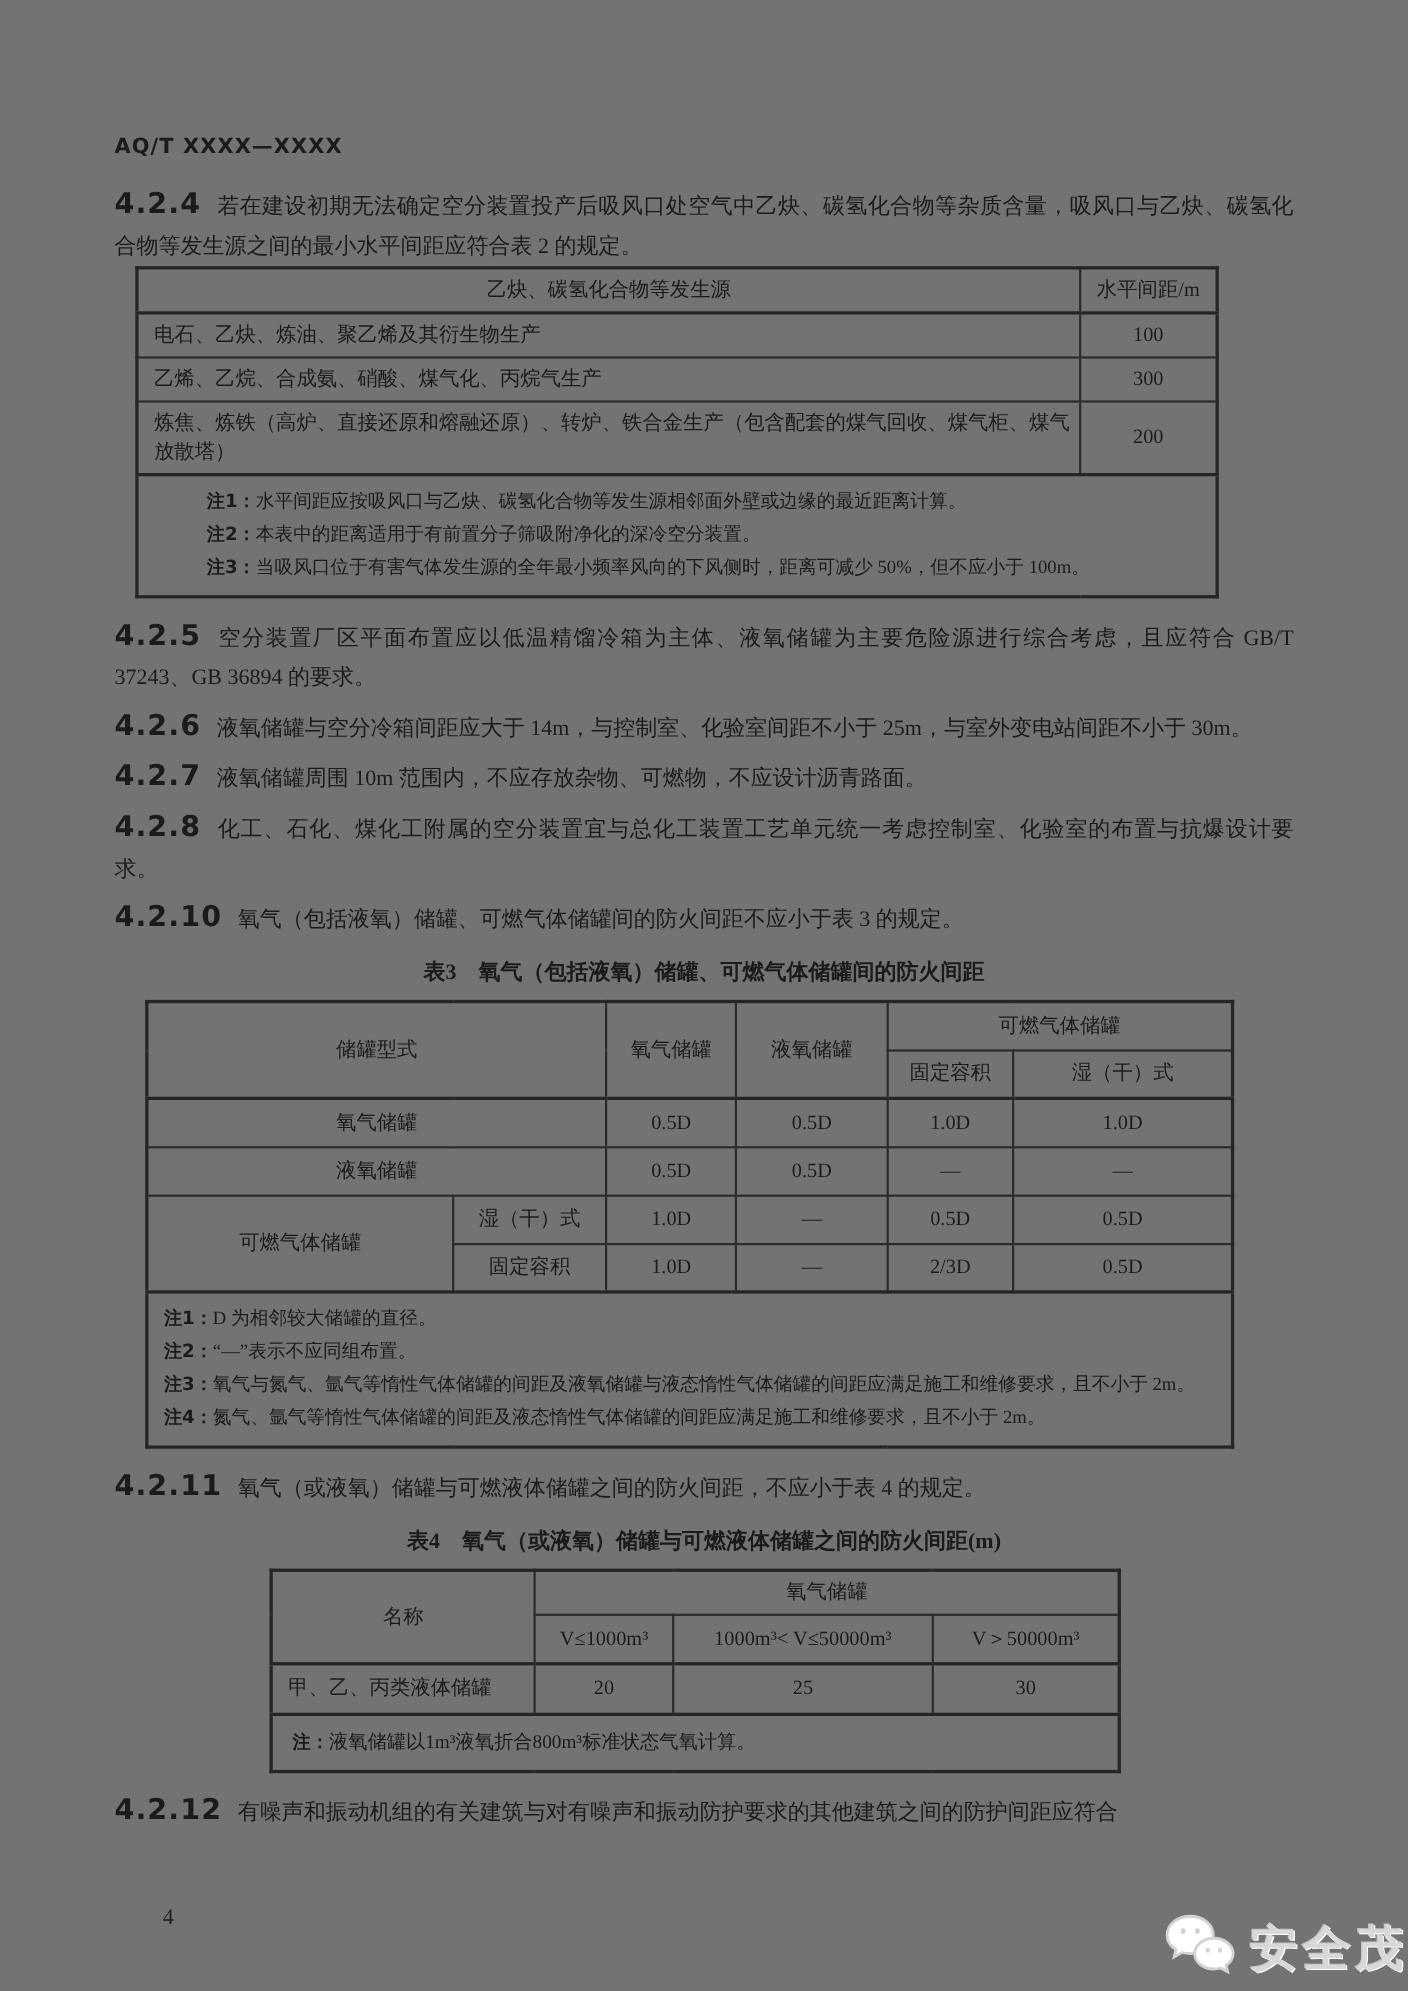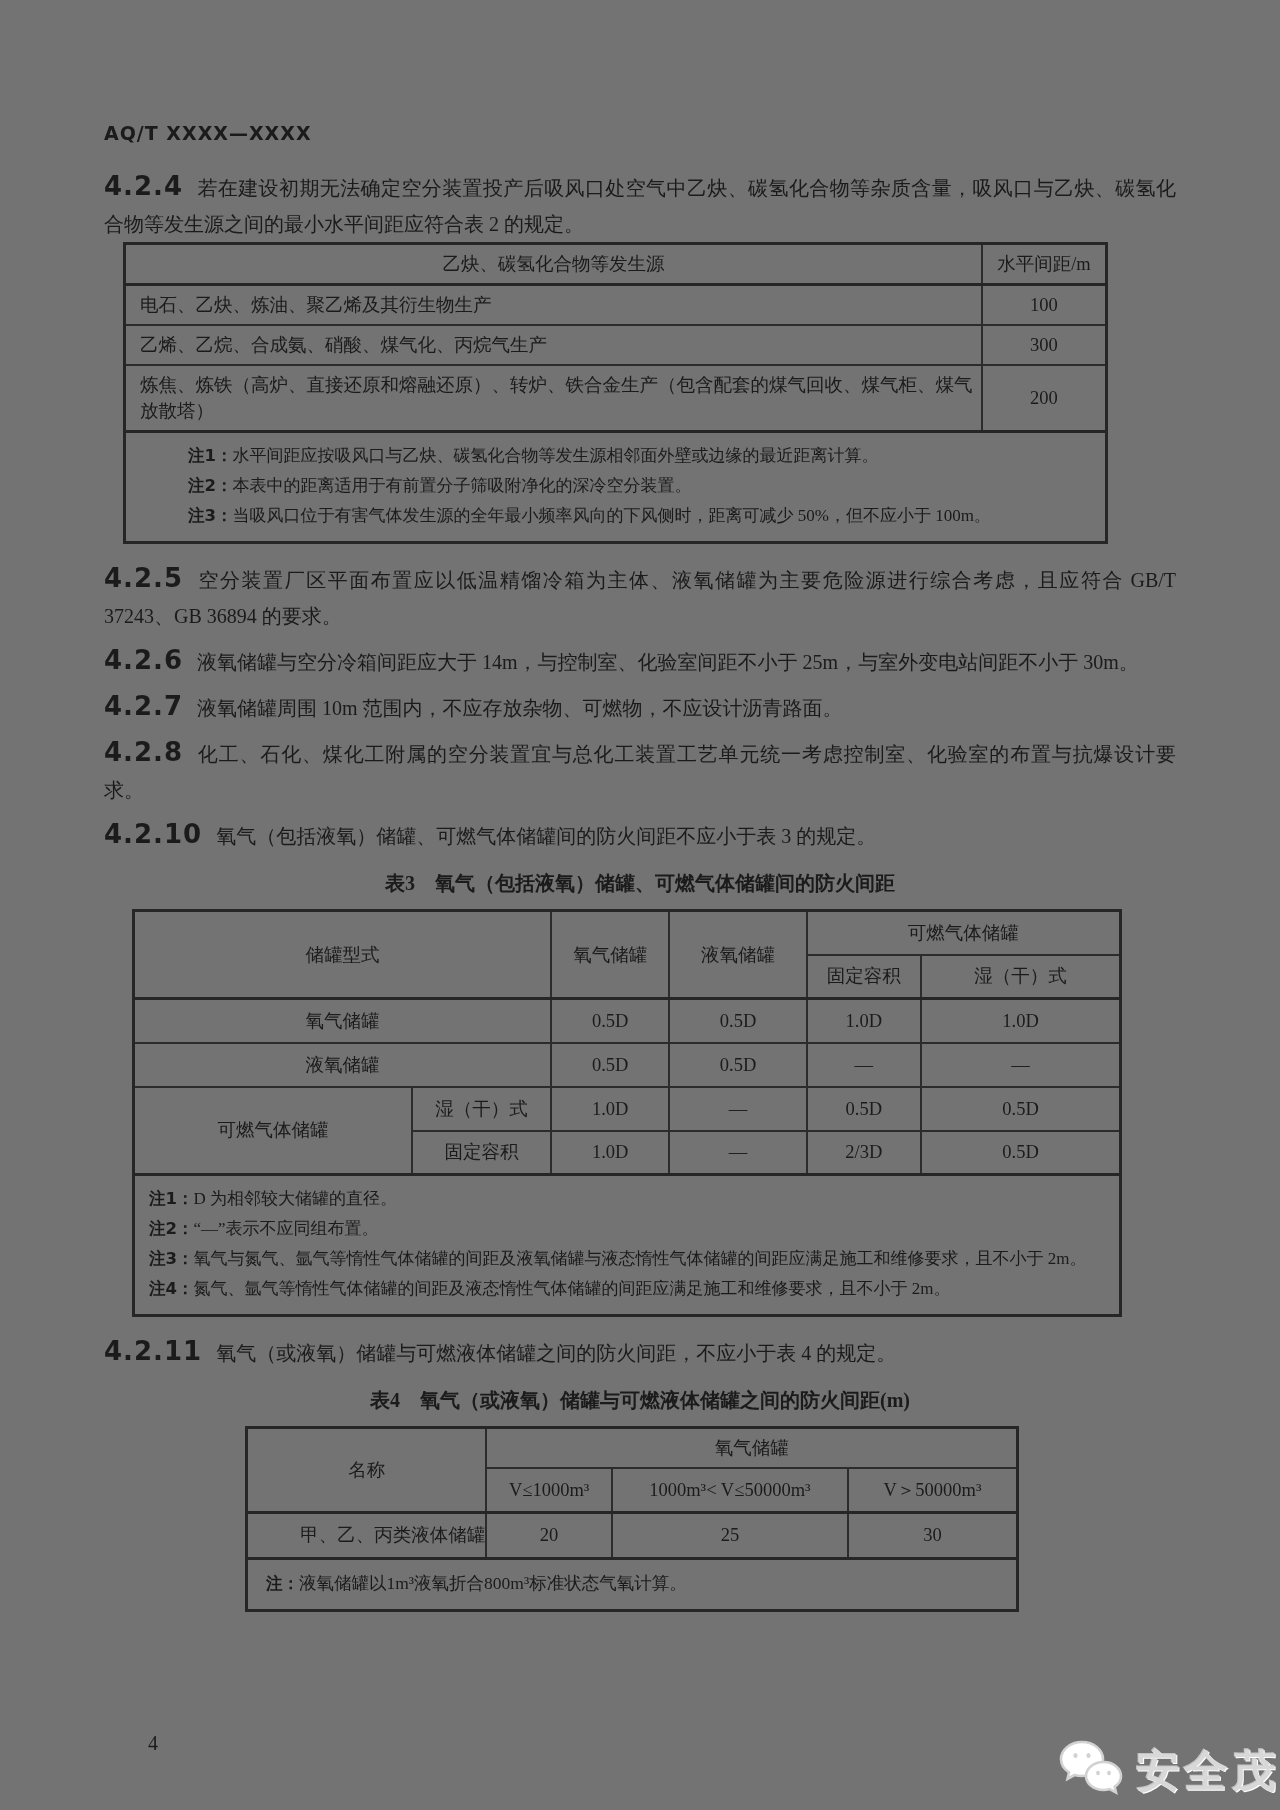--- a/index.html
+++ b/index.html
@@ -80,21 +80,21 @@
   .t2 .notes-row .note-line { padding-left: 48px; text-indent: -3.2em; margin-left: 3.2em; }
   
   .t3 { width: 990px; margin-left: 28px; }
   .t3 thead tr { height: 44px; }
   .t3 tbody tr { height: 44px; }
   
   .t4 { width: 774px; margin-left: 141px; }
   .t4 thead tr.r1 { height: 40px; }
   .t4 thead tr.r2 { height: 44px; }
   .t4 tbody tr { height: 46px; }
-  .t4 td.name { text-align: right; padding-left: 14px; }
+  .t4 td.name { text-align: left; padding-left: 14px; }
   .sup-note { font-size: 17.5px; }
   .page-number {
     position: absolute;
     left: 148px;
     top: 1732px;
     font-size: 20px;
   }
   .watermark {
     position: absolute;
     right: 0;
@@ -270,20 +270,23 @@
         <td>30</td>
       </tr>
       <tr class="notes-row">
         <td colspan="4">
           <div class="note-line sup-note" style="padding-left:60px"><b>注：</b><span>液氧储罐以1m³液氧折合800m³标准状态气氧计算。</span></div>
         </td>
       </tr>
     </tbody>
   </table>
 
+  <p class="clause">
+    <span class="cnum">4.2.12</span><span>有噪声和振动机组的有关建筑与对有噪声和振动防护要求的其他建筑之间的防护间距应符合</span>
+  </p>
 
   <div class="page-number">4</div>
 
   <div class="watermark">
     <span>
       <svg width="70" height="62" viewBox="0 0 70 62" fill="none">
         <path d="M26 4 C14 4 5 12 5 21 C5 26.5 8.2 31.3 13 34.3 L11.5 41 L18.5 37 C20.8 37.7 23.3 38 26 38 C38 38 47 30 47 21 C47 12 38 4 26 4 Z" stroke="#d2d2d2" stroke-width="2.6" fill="#ffffff"></path>
         <ellipse cx="19.5" cy="17.5" rx="2.1" ry="2.6" fill="#d2d2d2"></ellipse>
         <ellipse cx="32.5" cy="17.5" rx="2.1" ry="2.6" fill="#d2d2d2"></ellipse>
         <path d="M47.5 24 C37.5 24 30 30.5 30 38 C30 45.5 37.5 52 47.5 52 C49.7 52 51.8 51.7 53.7 51.1 L60 54.5 L58.7 48.7 C62.6 46.1 65 42.3 65 38 C65 30.5 57.5 24 47.5 24 Z" stroke="#d2d2d2" stroke-width="2.6" fill="#ffffff"></path>

